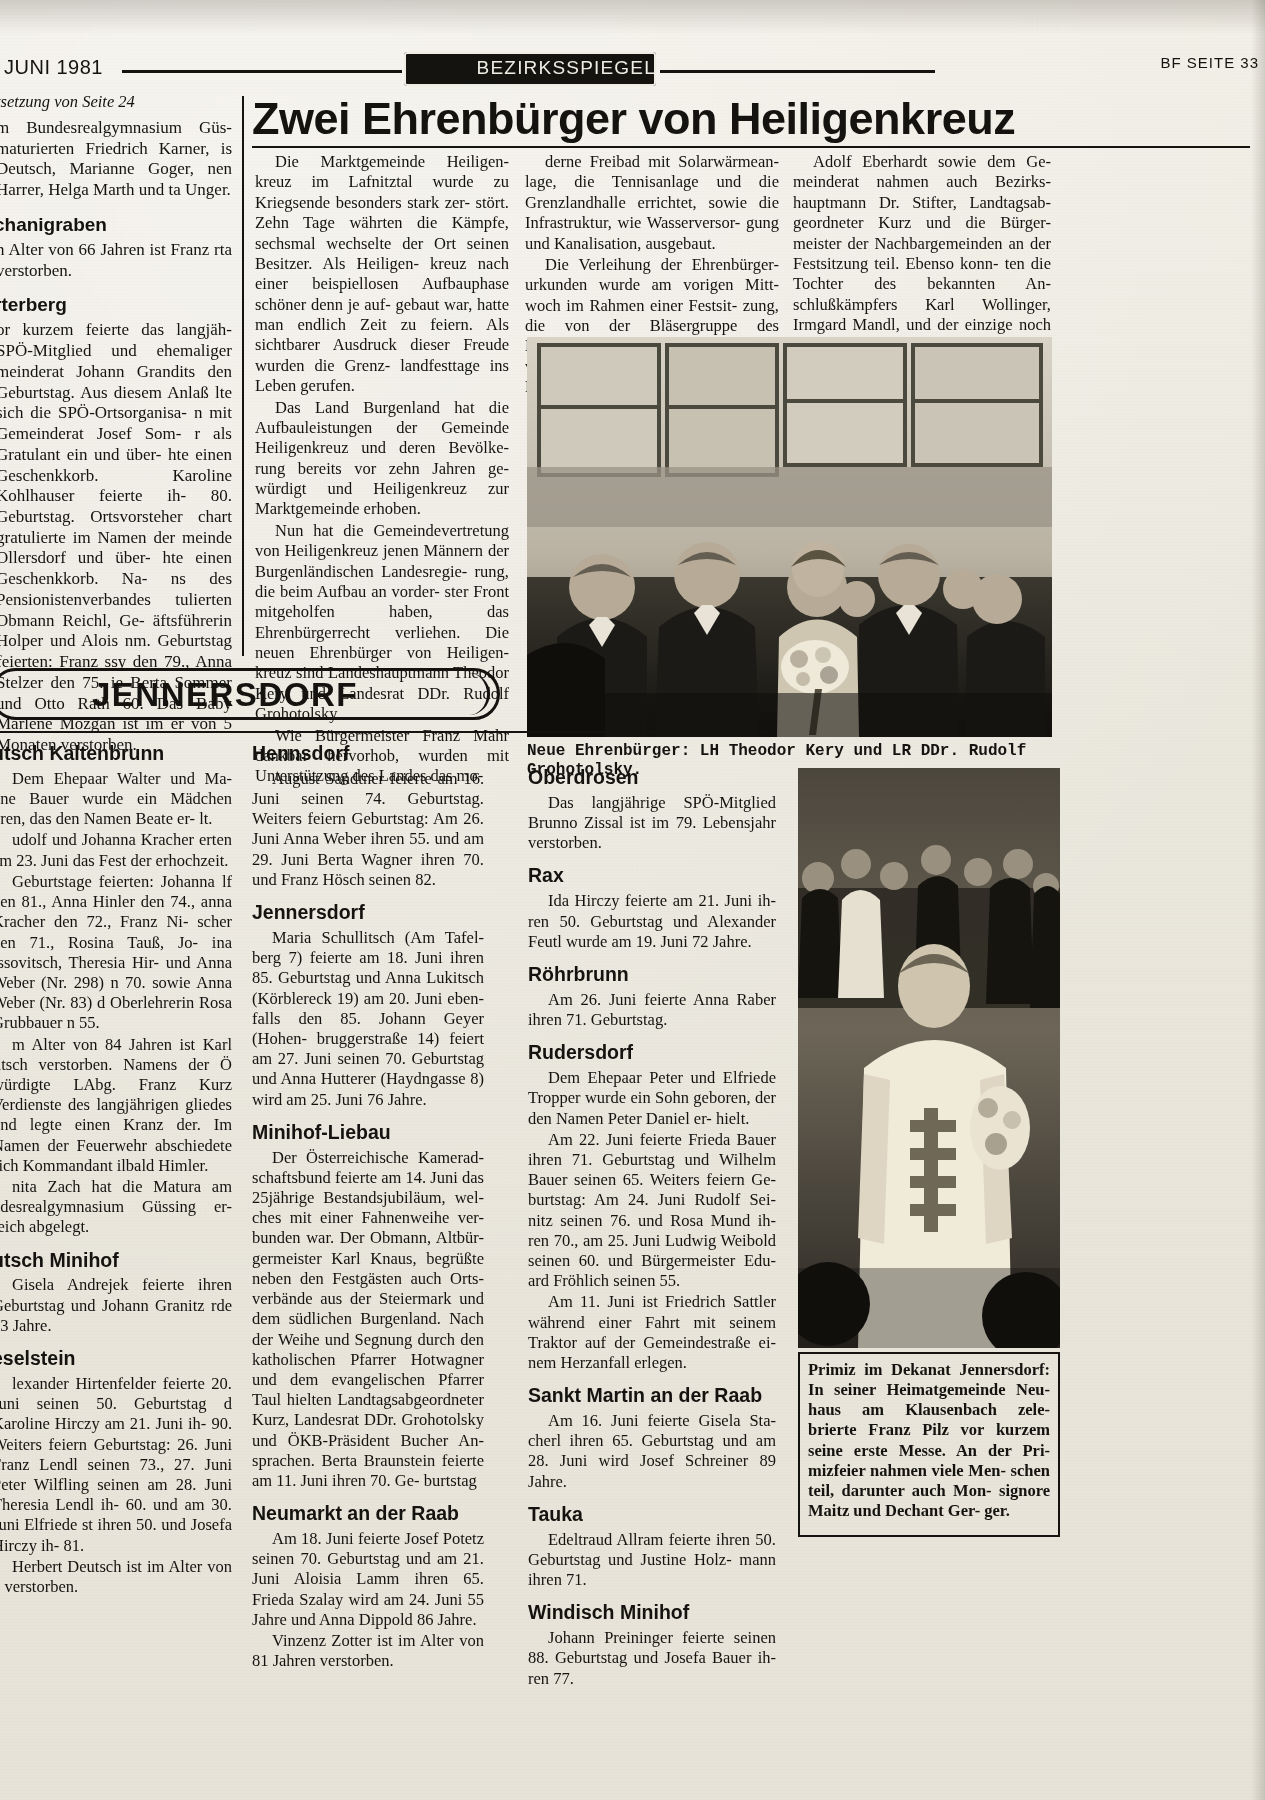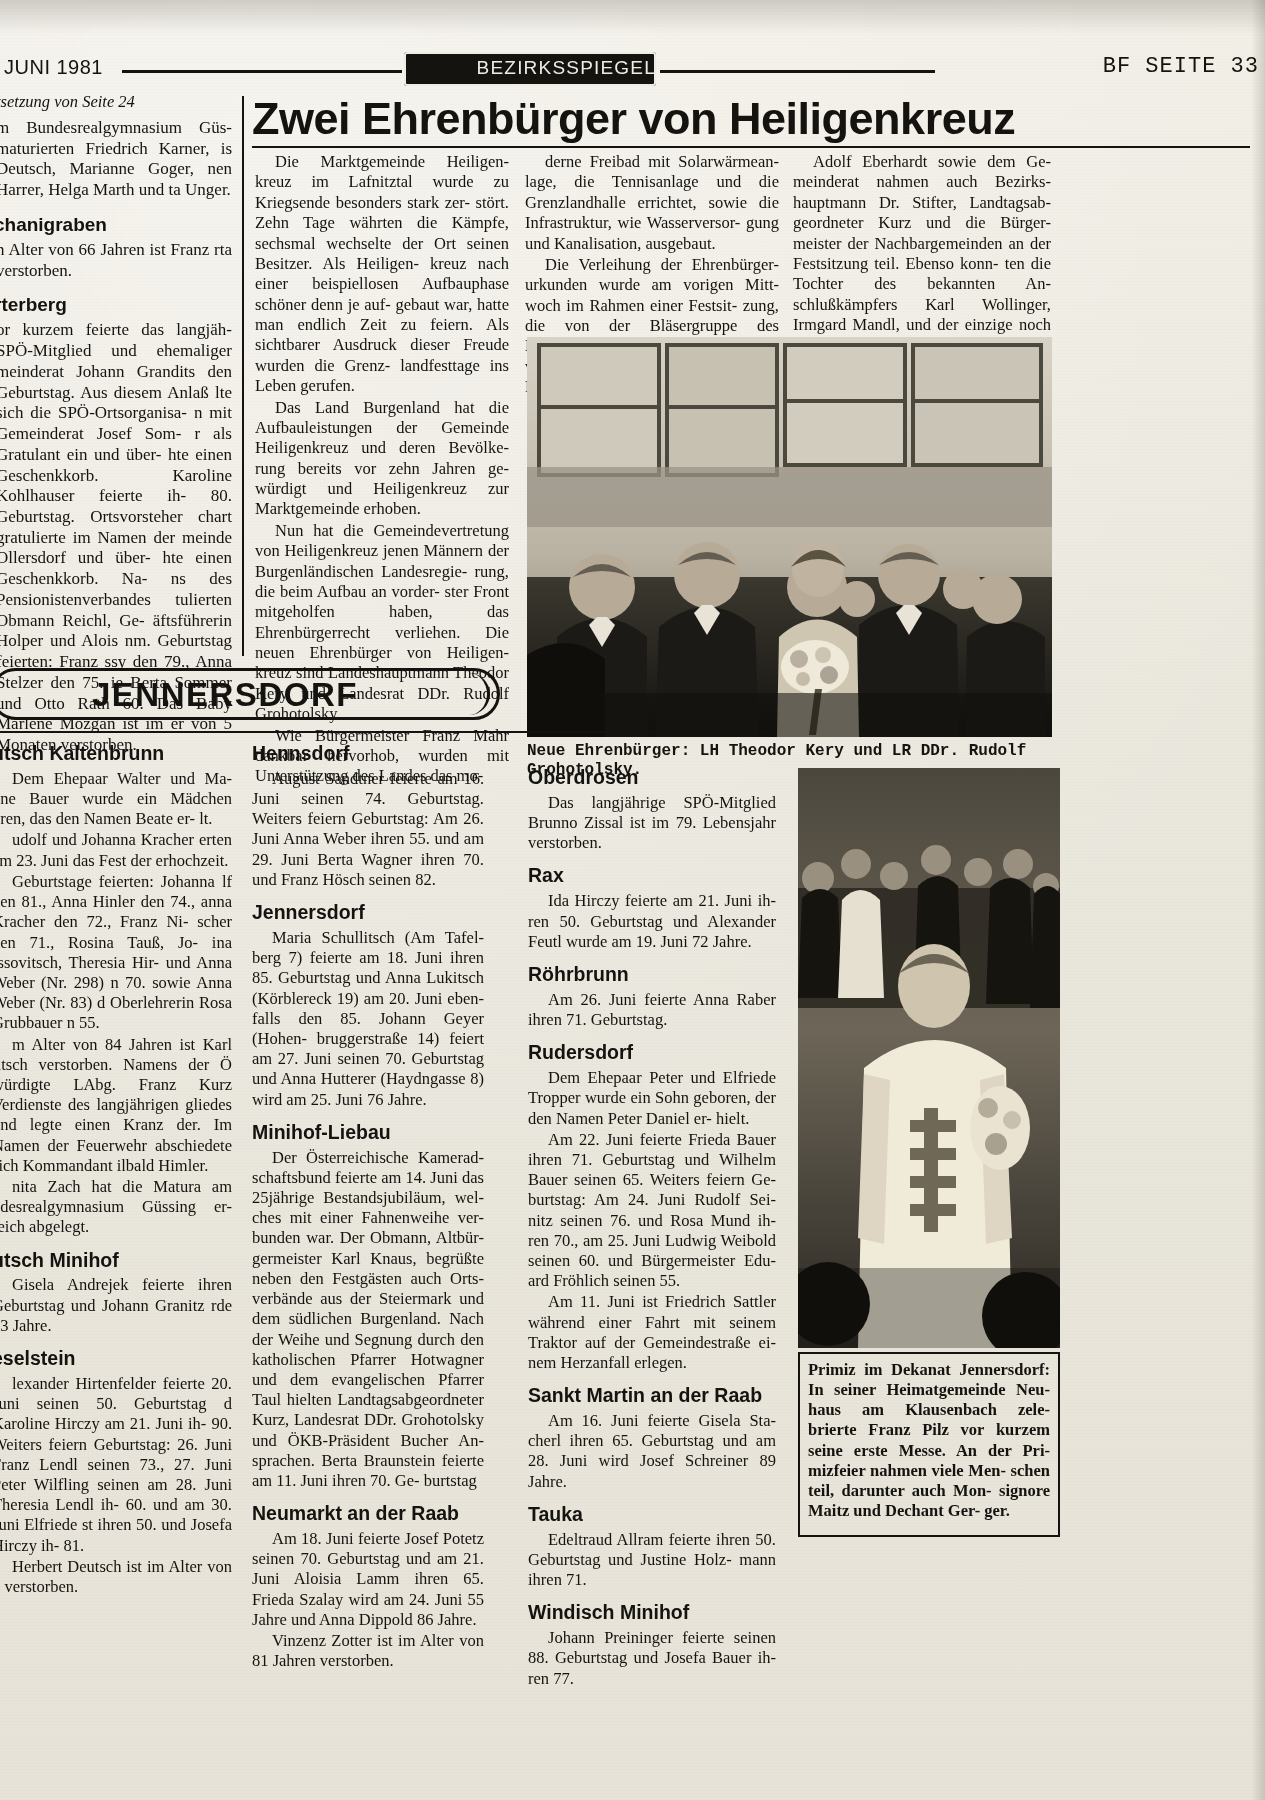--- a/index.html
+++ b/index.html
@@ -34,21 +34,21 @@
     position:absolute; left:404px; top:4px; width:252px; height:34px;
     background:#14130f; color:#efece4;
     display:flex; align-items:center; justify-content:flex-end;
     font-family:"Liberation Sans", sans-serif; font-size:19px; letter-spacing:1.2px;
     border-radius:3px;
     box-shadow: 0 0 0 2px #efece4 inset;
   }
   .mast-badge span { display:block; padding-bottom:2px; }
   .mast-page {
     position:absolute; right:6px; top:6px;
-    font-family:Liberation Mono, monospace; font-size:22px; letter-spacing:1px;text-align:right;
+    font-family:Liberation Sans, sans-serif; font-size:15px; letter-spacing:1px;text-align:right;
   }
   
   .headline {
     position:absolute; left:252px; top:96px; width:1000px;
     font-family:"Liberation Sans", sans-serif;
     font-weight:bold; font-size:45px; line-height:1.0;
     letter-spacing:-0.5px;
     white-space:nowrap;
   }
   .hl-rule { position:absolute; left:252px; top:146px; width:998px; height:2px; background:#14130f; }

